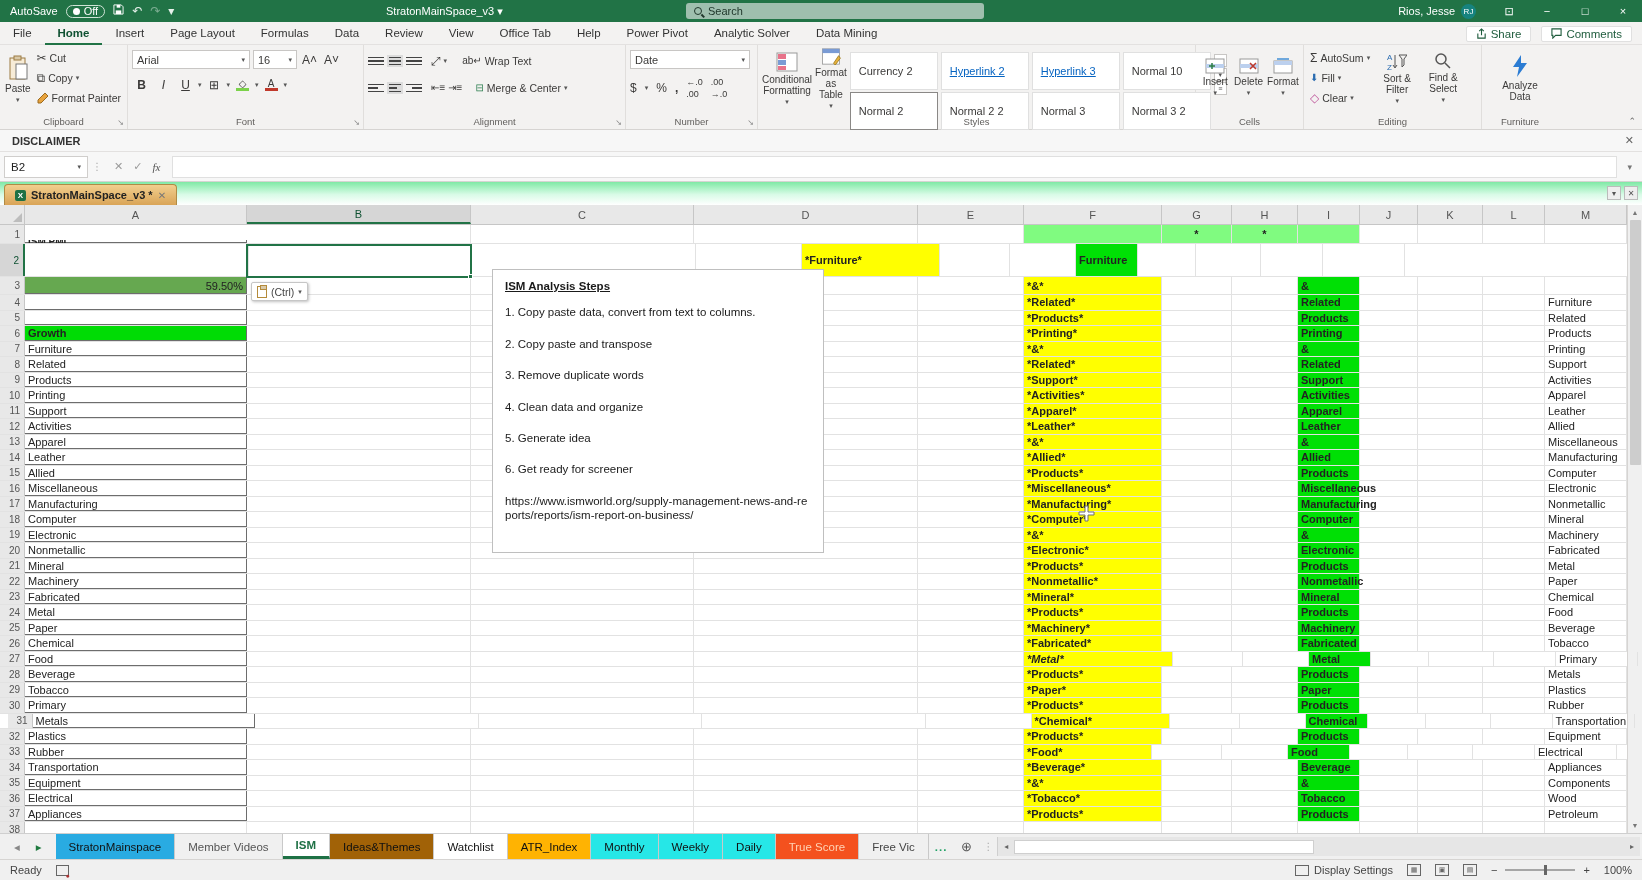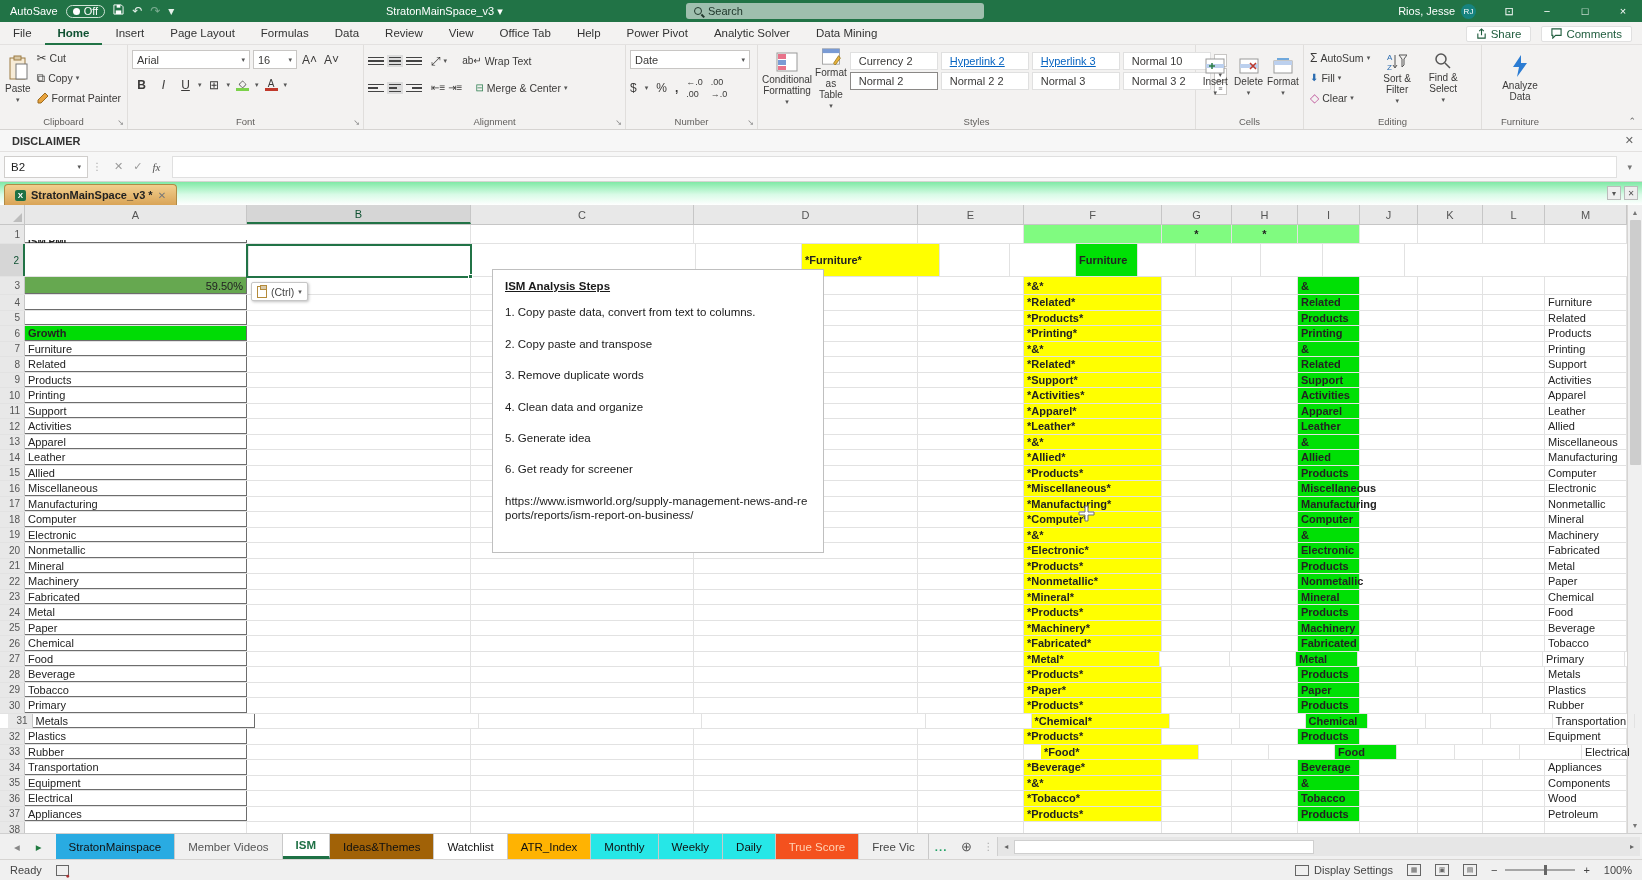--- a/index.html
+++ b/index.html
@@ -38,21 +38,21 @@
   .rrow{display:flex;align-items:center;gap:3px;}
   .bigbtn{display:flex;flex-direction:column;align-items:center;justify-content:center;width:44px;height:62px;font-size:10px;gap:2px;text-align:center;}
   .smallbtn{display:flex;align-items:center;gap:3px;height:20px;padding:0 2px;font-size:10.5px;white-space:nowrap;}
   .combo{background:#fff;border:1px solid #c8c6c4;height:19px;display:flex;align-items:center;justify-content:space-between;padding:0 4px;font-size:11px;}
   .carr{font-size:7px;color:#555;}
   .glyph{font-size:12px;line-height:12px;}
   .fontbtn{width:19px;height:19px;display:flex;flex-direction:column;align-items:center;justify-content:center;font-size:12px;}
   .colorbar{width:13px;height:3px;margin-top:-1px;}
   .alicon{display:flex;flex-direction:column;gap:2px;width:16px;}
   .alicon i{display:block;height:1.5px;background:#444;}
-  .stylecell{width:88px;height:18px;border:1px solid #e0e0e0;background:#fff;display:flex;align-items:center;padding:4px 8px;font-size:11px;white-space:nowrap;}
+  .stylecell{width:88px;height:38px;border:1px solid #e0e0e0;background:#fff;display:flex;align-items:center;padding:4px 8px;font-size:11px;white-space:nowrap;}
   .stylecell.hl{color:#0563c1;text-decoration:underline;}
   .stylecell.sel{border:1.5px solid #8a8886;}
   .galcol{display:flex;flex-direction:column;justify-content:center;gap:1px;width:14px;align-items:center;}
   .galbtn{width:13px;height:13px;border:1px solid #c8c6c4;background:#fff;font-size:7px;display:flex;align-items:center;justify-content:center;color:#555;}
   .ribbon-collapse{position:absolute;right:6px;bottom:3px;font-size:9px;color:#666;}
   .share-label{color:#1f5c3d;}
 
   
   .disclaimer{height:22px;background:#f7f7f7;border-bottom:1px solid #e3e1e0;display:flex;align-items:center;font-size:11px;color:#333;padding-left:12px;gap:14px;flex:0 0 22px;position:relative;}
   .disc-close{position:absolute;right:8px;color:#666;font-size:11px;}
@@ -947,21 +947,21 @@
           <div class="cell" style="width: 62px;"></div>
           <div class="cell flow" style="width: 82px;">Tobacco</div>
         </div>
         <div class="grow" style="height: 15.5px;">
           <div class="rownum">27</div>
           <div class="cell abox" style="width: 222px;">Food</div>
           <div class="cell" style="width: 224px;"></div>
           <div class="cell" style="width: 223px;"></div>
           <div class="cell" style="width: 224px;"></div>
           <div class="cell" style="width: 106px;"></div>
-          <div class="cell yellow boldc" style="width: 136px;">*Metal*</div>
+          <div class="cell yellow boldc" style="width: 149px; font-style: italic;">*Metal*</div>
           <div class="cell" style="width: 70px;"></div>
           <div class="cell" style="width: 66px;"></div>
           <div class="cell bright boldc flow" style="width: 62px;">Metal</div>
           <div class="cell" style="width: 58px;"></div>
           <div class="cell" style="width: 65px;"></div>
           <div class="cell" style="width: 62px;"></div>
           <div class="cell flow" style="width: 82px;">Primary</div>
         </div>
         <div class="grow" style="height: 15.5px;">
           <div class="rownum">28</div>
@@ -1043,21 +1043,21 @@
           <div class="cell" style="width: 62px;"></div>
           <div class="cell flow" style="width: 82px;">Equipment</div>
         </div>
         <div class="grow" style="height: 15.5px;">
           <div class="rownum">33</div>
           <div class="cell abox" style="width: 222px;">Rubber</div>
           <div class="cell" style="width: 224px;"></div>
           <div class="cell" style="width: 223px;"></div>
           <div class="cell" style="width: 224px;"></div>
           <div class="cell" style="width: 106px;"></div>
-          <div class="cell yellow boldc" style="width: 158px; margin-left: 17px;">*Food*</div>
+          <div class="cell yellow boldc" style="width: 128px;">*Food*</div>
           <div class="cell" style="width: 70px;"></div>
           <div class="cell" style="width: 66px;"></div>
           <div class="cell bright boldc flow" style="width: 62px;">Food</div>
           <div class="cell" style="width: 58px;"></div>
           <div class="cell" style="width: 65px;"></div>
           <div class="cell" style="width: 62px;"></div>
           <div class="cell flow" style="width: 82px;">Electrical</div>
         </div>
         <div class="grow" style="height: 15.5px;">
           <div class="rownum">34</div>

